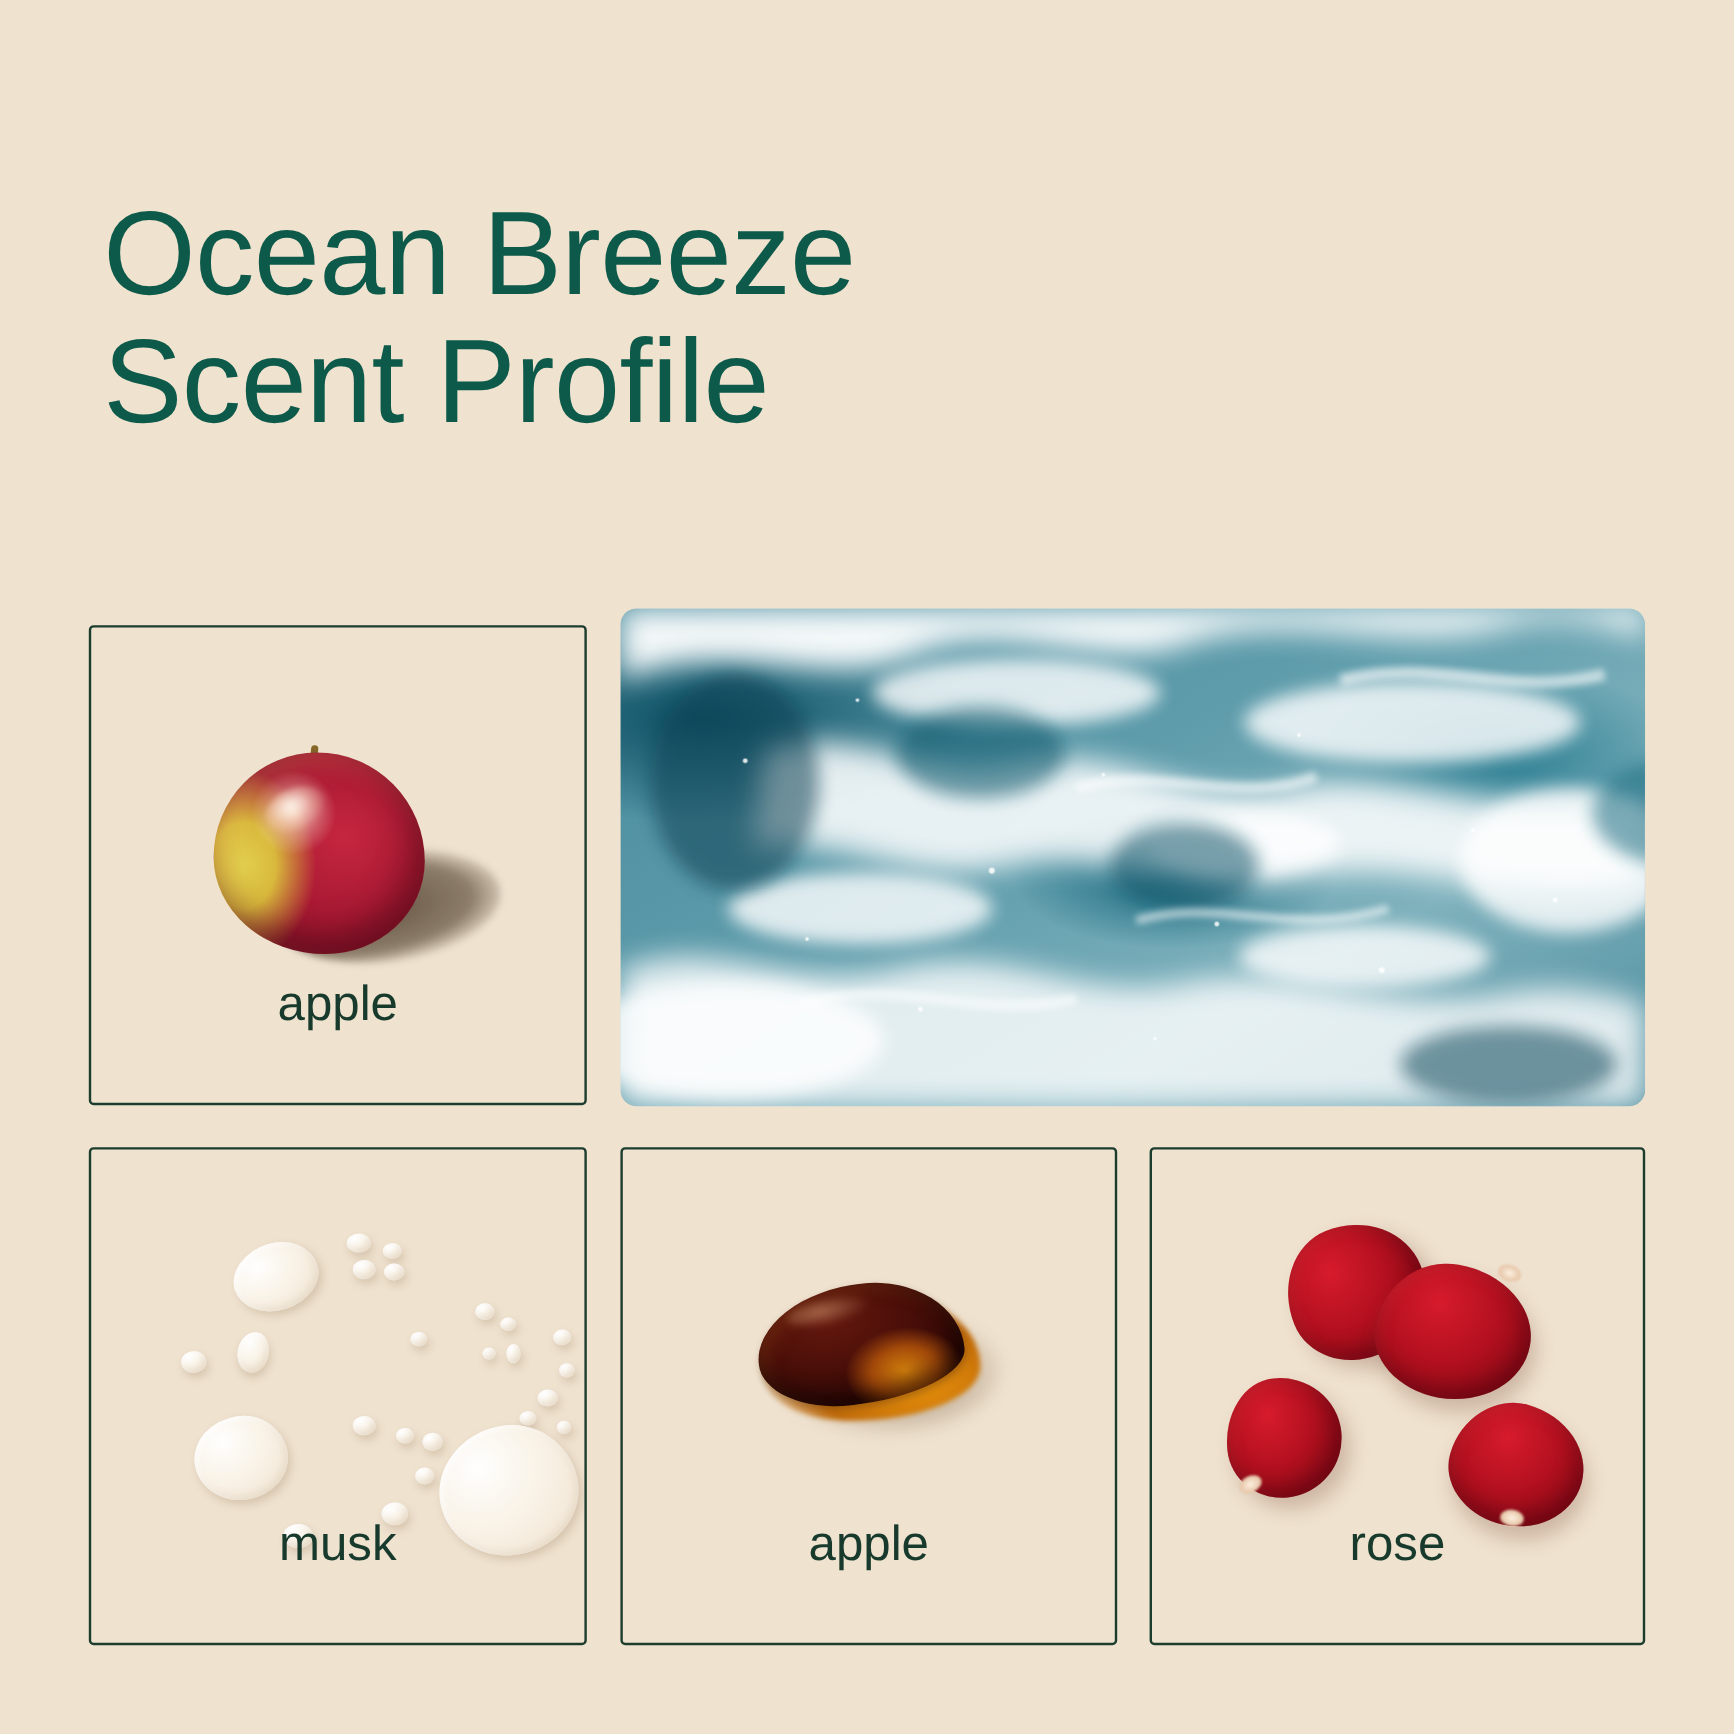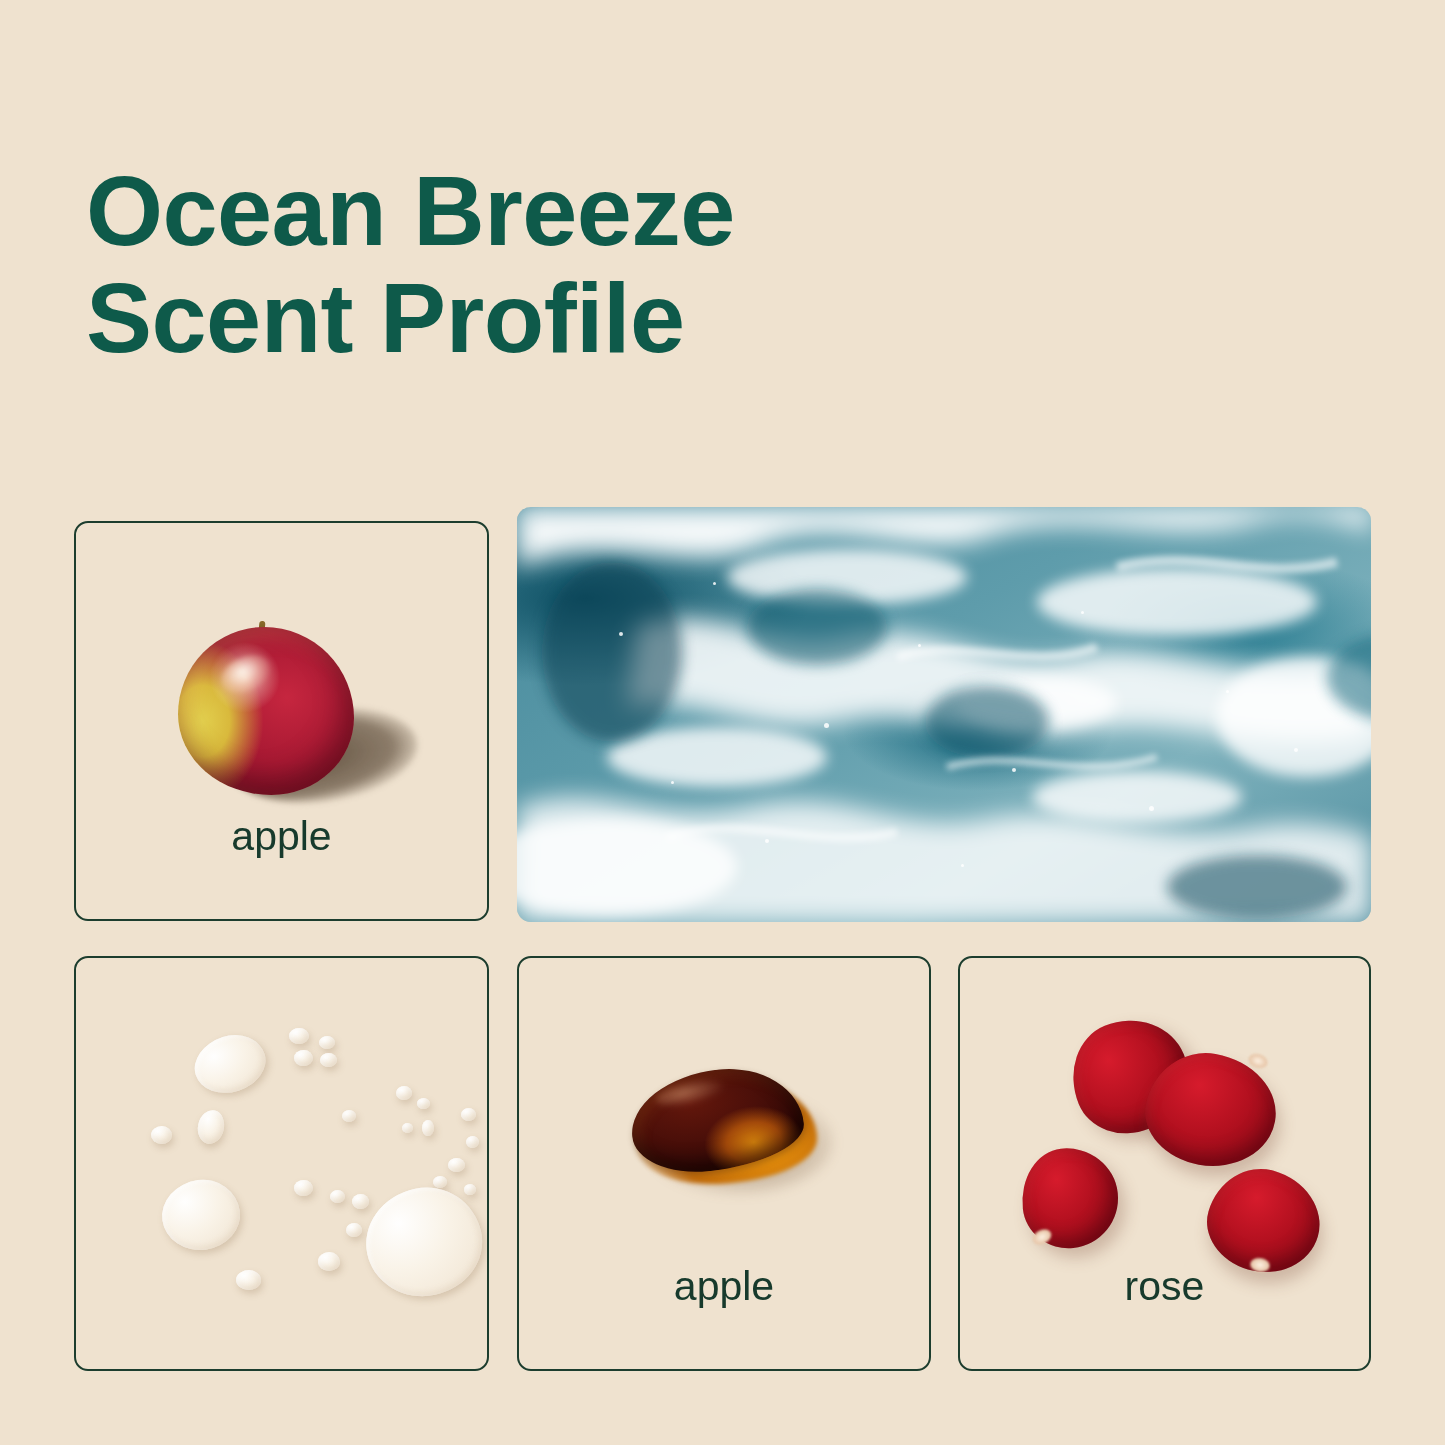--- a/index.html
+++ b/index.html
@@ -24,31 +24,31 @@
 
   
   .title {
     position: absolute;
     left: 86px;
     top: 92px;
     width: 900px;
     color: #0e5a4a;
     font-size: 99px;
     line-height: 1.08;
-    font-weight: 700;
+    font-weight: 400;
     letter-spacing: -0.5px;
     white-space: pre-line;
   }
 
   
   .card {
     position: absolute;
     box-sizing: border-box;
     border: 2px solid #1c3d2e;
-    border-radius: 14px;
+    border-radius: 4px;
     background: #efe2cf;
     overflow: hidden;
   }
   .card-label {
     position: absolute;
     left: 0;
     right: 0;
     bottom: 62px;
     text-align: center;
     color: #173a2c;
@@ -301,20 +301,21 @@
       <div class="drop" style="left:388px;top:226px;width:12px;height:11px"></div>
       <div class="drop" style="left:86px;top:222px;width:78px;height:70px;transform:rotate(-8deg)"></div>
       <div class="drop" style="left:218px;top:222px;width:19px;height:16px"></div>
       <div class="drop" style="left:254px;top:232px;width:15px;height:13px"></div>
       <div class="drop" style="left:276px;top:236px;width:17px;height:15px"></div>
       <div class="drop" style="left:270px;top:265px;width:16px;height:14px"></div>
       <div class="drop" style="left:242px;top:294px;width:22px;height:19px"></div>
       <div class="drop" style="left:160px;top:312px;width:25px;height:20px"></div>
       <div class="drop" style="left:290px;top:230px;width:116px;height:108px;transform:rotate(-12deg)"></div>
     </div>
+    <div class="card-label">musk</div>
   </div>
 
   <div class="card" id="card-amber">
     <div class="media">
       <div class="amber-wrap">
         <div class="amber-shadow"></div>
         <div class="amber-glow"></div>
         <div class="amber-body"></div>
         <div class="amber-hi"></div>
       </div>

